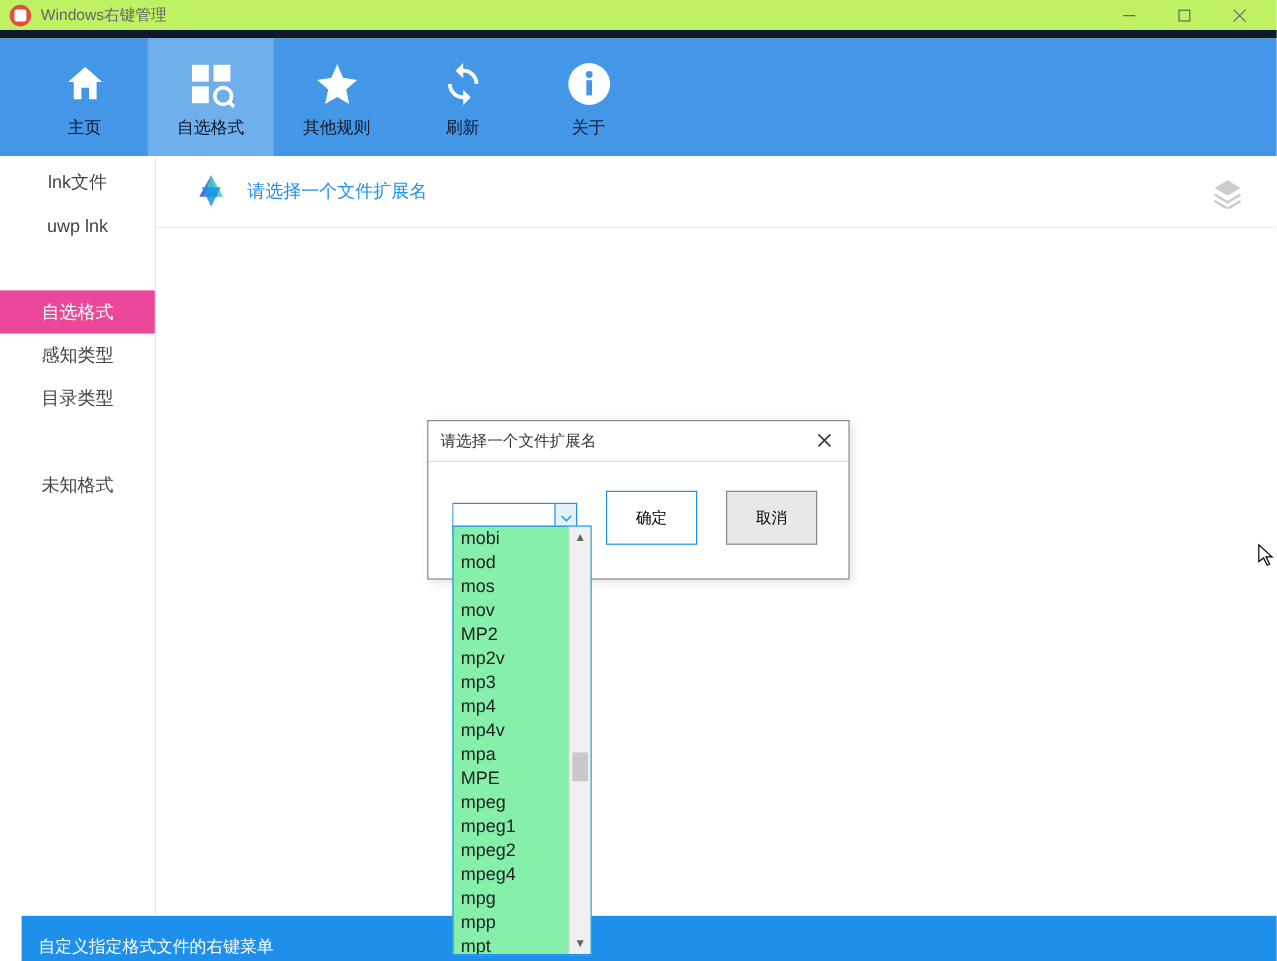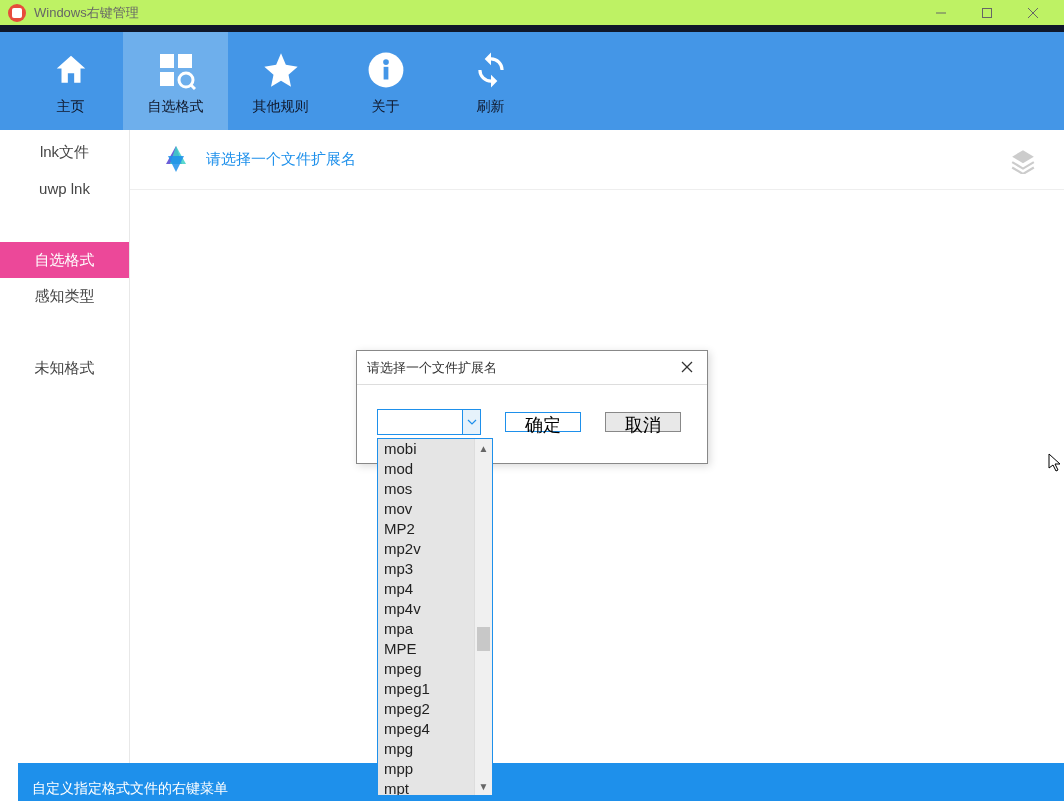--- a/index.html
+++ b/index.html
@@ -38,25 +38,25 @@
 .statusbar { height: 51px; background: #1e90eb; color: #fff; display: flex; align-items: center; padding: 16px 14px; font-size: 14px; margin-left: 18px; }
 
 
 .dialog { position: absolute; left: 356px; top: 350px; width: 352px; background: #fff; border: 1px solid #888; box-shadow: 2px 2px 8px rgba(0,0,0,0.15); z-index: 100; }
 .dialog-title { height: 34px; display: flex; align-items: center; padding: 0 10px; font-size: 13px; color: #333; border-bottom: 1px solid #ddd; }
 .dialog-title .close { margin-left: auto; cursor: pointer; color: #333; font-size: 14px; padding: 4px; }
 .dialog-body { padding: 24px 20px 28px; display: flex; align-items: center; gap: 24px; }
 .combo { position: relative; width: 104px; height: 26px; border: 1px solid #1e90eb; display: flex; }
 .combo input { flex: 1; border: none; outline: none; padding: 0 4px; font-size: 13px; width: 100%; }
 .combo .dd-btn { width: 18px; background: #e6f2fb; border-left: 1px solid #1e90eb; display: flex; align-items: center; justify-content: center; }
-.dlg-btn { width: 76px; height: 20px; border: 1px solid #888; background: #e8e8e8; font-size: 18px; cursor: pointer; }
+.dlg-btn { width: 76px; height: 45px; border: 1px solid #888; background: #e8e8e8; font-size: 13px; cursor: pointer; }
 .dlg-btn.primary { border: 1px solid #1e90eb; background: #fff; }
 
 
-.dropdown { position: absolute; left: 377px; top: 438px; width: 116px; height: 358px; background: #e5e5e5; border: 1px solid #1e90eb; z-index: 200; display: flex; }
+.dropdown { position: absolute; left: 377px; top: 438px; width: 116px; height: 358px; background: #86efac; border: 1px solid #1e90eb; z-index: 200; display: flex; }
 .dropdown-list { flex: 1; overflow: hidden; }
 .dropdown-item { padding: 0 6px; font-size: 15px; line-height: 20px; color: #222; cursor: pointer; }
 .dd-scrollbar { width: 18px; background: #f0f0f0; position: relative; border-left: 1px solid #ddd; }
 .dd-arrow { height: 18px; display: flex; align-items: center; justify-content: center; color: #666; font-size: 10px; }
 .dd-thumb { position: absolute; left: 2px; right: 2px; top: 188px; height: 24px; background: #c8c8c8; }
 
 .cursor-ptr { position: absolute; left: 1048px; top: 453px; z-index: 300; color: #000; }
 </style>
 </head>
 <body>
@@ -110,45 +110,46 @@
   <div class="tool-item">
     <div class="icon-wrap">
       <svg width="40" height="40" viewBox="0 0 24 24" fill="#fff">
           <path d="M12 2l2.9 6.9L22 10l-5.5 4.8L18 22l-6-3.5L6 22l1.5-7.2L2 10l7.1-1.1z"></path>
         </svg>
     </div>
     <div class="label">其他规则</div>
   </div>
   <div class="tool-item">
     <div class="icon-wrap">
+      <svg width="38" height="38" viewBox="0 0 24 24" fill="#fff">
+          <path d="M12 4V1L8 5l4 4V6a6 6 0 0 1 6 6h2A8 8 0 0 0 12 4zm0 14a6 6 0 0 1-6-6H4a8 8 0 0 0 8 8v3l4-4-4-4v3z"></path>
+        </svg>
+    </div>
+    <div class="label">刷新</div>
+  </div>
+  <div class="tool-item">
+    <div class="icon-wrap">
       <svg width="38" height="38" viewBox="0 0 24 24">
           <circle cx="12" cy="12" r="11" fill="#fff"></circle>
           <rect x="10.5" y="10" width="3" height="8" fill="#4496e7"></rect>
           <circle cx="12" cy="7" r="1.8" fill="#4496e7"></circle>
         </svg>
     </div>
     <div class="label">关于</div>
-  </div>
-  <div class="tool-item">
-    <div class="icon-wrap">
-      <svg width="38" height="38" viewBox="0 0 24 24" fill="#fff">
-          <path d="M12 4V1L8 5l4 4V6a6 6 0 0 1 6 6h2A8 8 0 0 0 12 4zm0 14a6 6 0 0 1-6-6H4a8 8 0 0 0 8 8v3l4-4-4-4v3z"></path>
-        </svg>
-    </div>
-    <div class="label">刷新</div>
   </div>
 </div>
 
 <div class="main">
   <div class="sidebar">
     <div class="sidebar-item">lnk文件</div>
     <div class="sidebar-item">uwp lnk</div>
     <div class="sidebar-gap"></div>
     <div class="sidebar-item selected">自选格式</div>
     <div class="sidebar-item">感知类型</div>
+    <div class="sidebar-item">目录类型</div>
     <div class="sidebar-gap"></div>
     <div class="sidebar-item">未知格式</div>
   </div>
   <div class="content">
     <div class="content-header">
       <div class="star-icon">
         <svg width="36" height="36" viewBox="0 0 36 36">
           <path d="M18 4 L8 22 L24 22 Z" fill="#6b5fd8"></path>
           <path d="M18 4 L28 22 L12 22 Z" fill="#3dd1c7" opacity="0.85"></path>
           <path d="M10 14 L26 14 L18 30 Z" fill="#1e90eb" opacity="0.85"></path>

